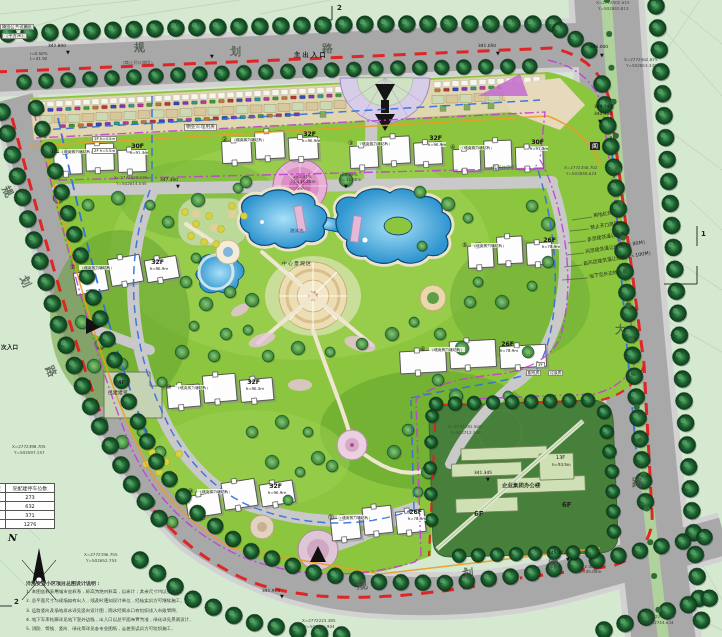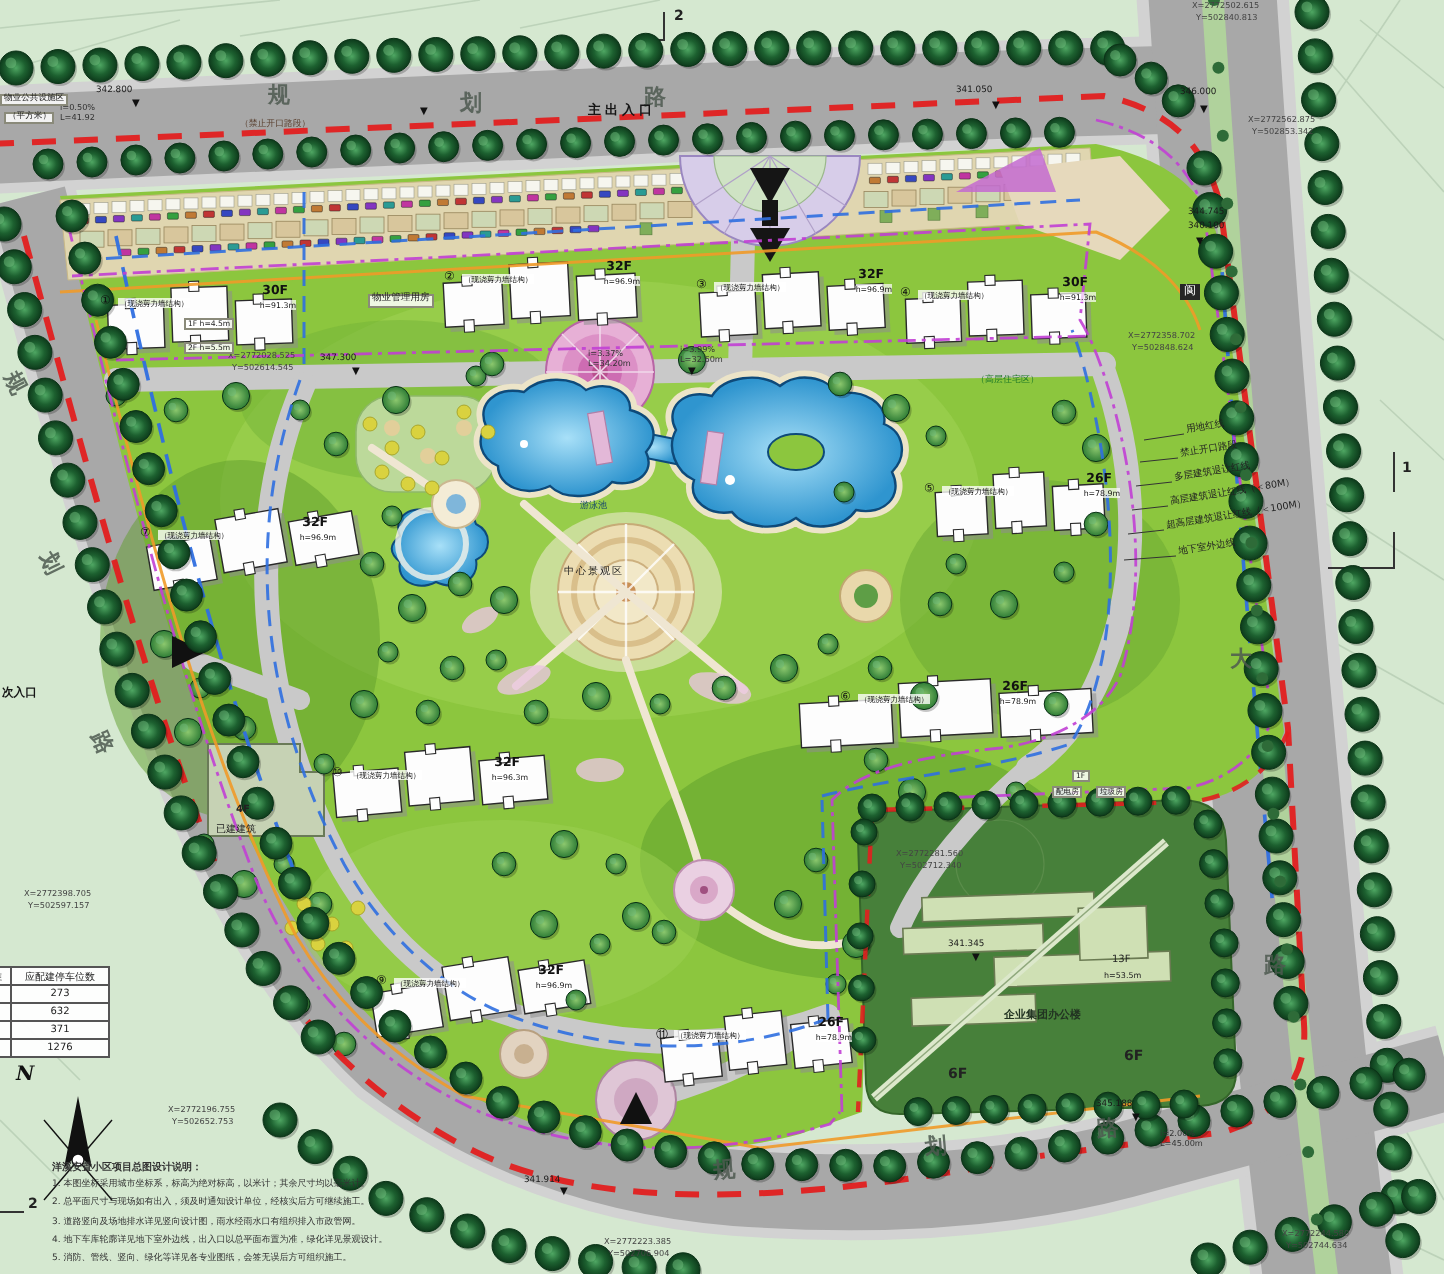--- a/index.html
+++ b/index.html
@@ -33,21 +33,21 @@
   .ann.forbid{font-size:4.4px;color:#5a4030;}
   .ann.box{background:#262626;color:#fff;font-size:6px;padding:1px 2px;}
   .ann.leg{font-size:4.8px;color:#222;}
   
   .bl{position:absolute;width:98px;height:16px;color:#111;}
   .bl .bnum{position:absolute;left:0;top:5px;font-size:6px;}
   .bl .bstruct{position:absolute;left:9px;top:7px;font-size:3.8px;white-space:nowrap;background:rgba(255,255,255,.78);padding:0 1px;}
   .bl .bfl{position:absolute;right:4px;top:0;font-size:6.2px;font-weight:700;}
   .bl .bh{position:absolute;right:0;top:8px;font-size:3.9px;background:rgba(255,255,255,.7);}
   
-  .mlab{position:absolute;white-space:nowrap;line-height:1;color:#222;margin-top:23px;}
+  .mlab{position:absolute;white-space:nowrap;line-height:1;color:#222;}
   .wbg{background:rgba(255,255,255,.85);border:.4px solid #8a8a7a;padding:0 1px;}
   
   .ptable{position:absolute;left:-14px;top:483px;border-collapse:collapse;background:rgba(255,255,255,.95);font-size:5px;color:#222;}
   .ptable th,.ptable td{border:.6px solid #555;padding:0 1px;height:8px;text-align:center;font-weight:400;}
   .ptable .tc1{width:16px;}
   .ptable .tc2{width:46px;}
   
   .notes{position:absolute;left:26px;top:580px;width:348px;color:#333;}
   .notes .ntitle{font-size:5px;font-weight:700;margin:0 0 1px 0;}
   .note-line{font-size:4.5px;line-height:9.3px;white-space:nowrap;overflow:hidden;}

